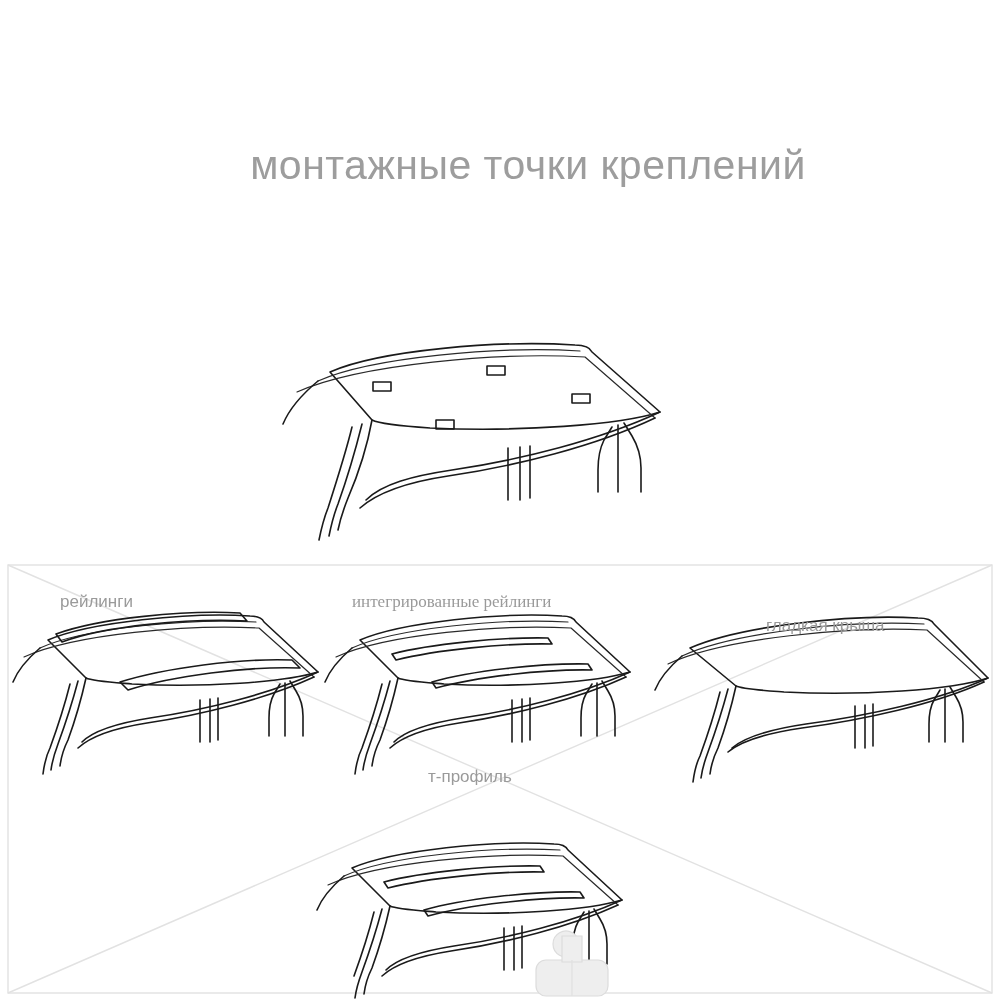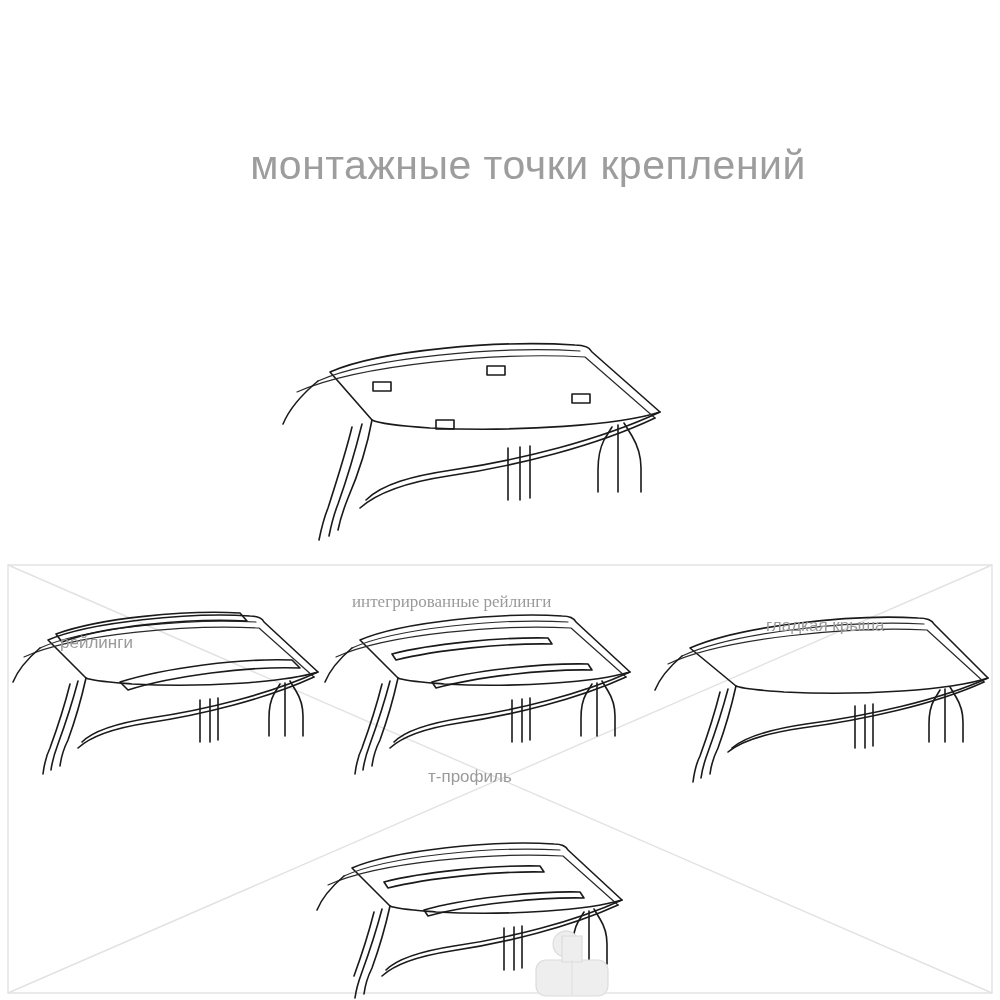--- a/index.html
+++ b/index.html
@@ -33,21 +33,21 @@
     color: #9d9d9d;
     white-space: nowrap;
     margin-left: 28px;
   }
   .caption {
     position: absolute;
     font-size: 17px;
     color: #9a9a9a;
     white-space: nowrap;
   }
-  .cap-rails       { left: 60px;  top: 592px; margin-top: 41px; }
+  .cap-rails       { left: 60px;  top: 592px; }
   .cap-integrated  { left: 352px; top: 592px; font-family: Liberation Serif, serif; }
   .cap-smooth      { left: 766px; top: 616px; }
   .cap-tprofile    { left: 428px; top: 767px; }
   svg { display: block; }
   .ln { fill: none; stroke: #1a1a1a; stroke-width: 1.6; stroke-linejoin: round; stroke-linecap: round; }
   .ln-thin { fill: none; stroke: #2a2a2a; stroke-width: 1.2; stroke-linejoin: round; stroke-linecap: round; }
   .wm { fill: none; stroke: #e2e2e2; stroke-width: 1.4; }
   .wm-fill { fill: #eeeeee; stroke: #dcdcdc; stroke-width: 1.2; }
 </style>
 </head>

